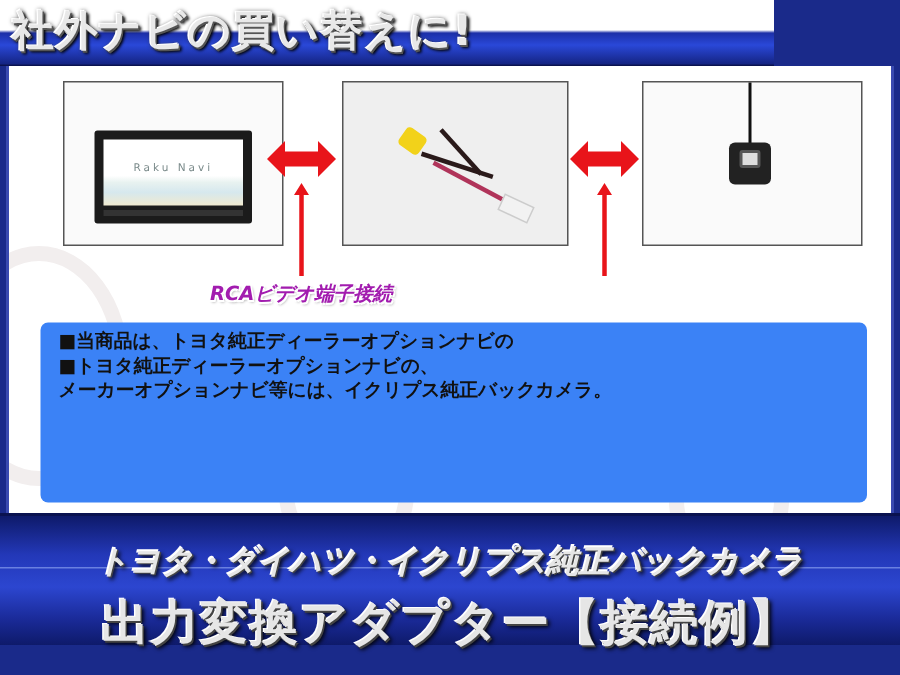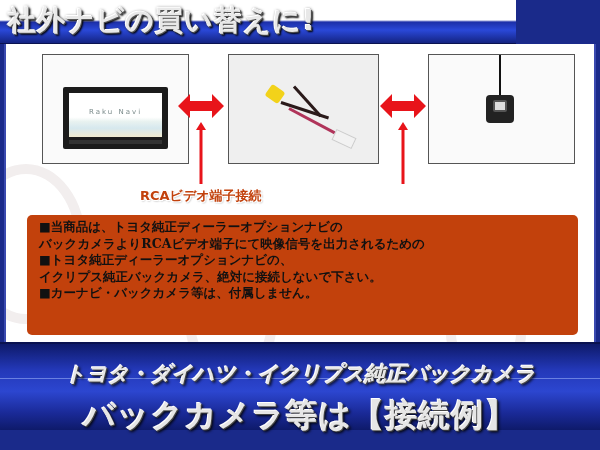--- a/index.html
+++ b/index.html
@@ -48,27 +48,28 @@
 
   
   .cam-wire { position:absolute; left:70px; top:0; width:2px; height:45px; background:#111; }
   .cam-body { position:absolute; left:57px; top:40px; width:28px; height:28px; background:#222; border-radius:4px; }
   .cam-lens { position:absolute; left:7px; top:5px; width:14px; height:12px; background:#ddd; border-radius:2px; border:2px solid #555; }
 
   .arrow-h { position:absolute; top:50px; width:46px; height:24px; }
   .arrow-up { position:absolute; width:12px; }
 
   .conn-label {
-    position:absolute; top:143px; font-size:13px; font-weight:bold; color:#c2410c;
+    position:absolute; top:143px; font-size:13px; font-weight:bold; color:#a21caf;
     text-shadow: 1px 1px 0 #fff, -1px -1px 0 #fff, 1px -1px 0 #fff, -1px 1px 0 #fff, 1px 1px 2px #888;
+    font-style: italic;
   }
 
   .note-box {
     position:absolute; left:21px; top:171px; width:551px; height:120px;
-    background:#c2410c; border-radius:5px; padding:4px 12px;
+    background:#3b82f6; border-radius:5px; padding:4px 12px;
   }
   .note-line {
     font-family:"DejaVu Serif", serif; font-size:12.5px; font-weight:bold; color:#111;
     line-height:16.5px; white-space:nowrap;
   }
 
   .footer {
     position:absolute; left:0; top:342px; width:600px; height:88px;
     background: linear-gradient(to bottom, #0e1a6a 0%, #2338b8 30%, #2c46d0 55%, #1a2a98 80%, #0e1a6a 100%);
     border-top:2px solid #0a1250;
@@ -133,24 +134,22 @@
     <div class="cam-wire"></div>
     <div class="cam-body">
       <div class="cam-lens"></div>
     </div>
   </div>
 
   <div class="conn-label" style="left:134px;">RCAビデオ端子接続</div>
 
   <div class="note-box">
     <div class="note-line">■当商品は、トヨタ純正ディーラーオプションナビの</div>
-    <div class="note-line">バックカメラよりRCAビデオ端子にて映像信号を出力されるための</div>
     <div class="note-line">■トヨタ純正ディーラーオプションナビの、</div>
-    <div class="note-line">イクリプス純正バックカメラ、絶対に接続しないで下さい。</div>
-    <div class="note-line">■カーナビ・バックカメラ等は、付属しません。</div>
+    <div class="note-line">メーカーオプションナビ等には、イクリプス純正バックカメラ。</div>
   </div>
 </div>
 
 <div class="footer">
   <div class="footer-line"></div>
   <div class="footer-title1">トヨタ・ダイハツ・イクリプス純正バックカメラ</div>
-  <div class="footer-title2">バックカメラ等は【接続例】</div>
+  <div class="footer-title2">出力変換アダプター【接続例】</div>
 </div>
 
 </body></html>

